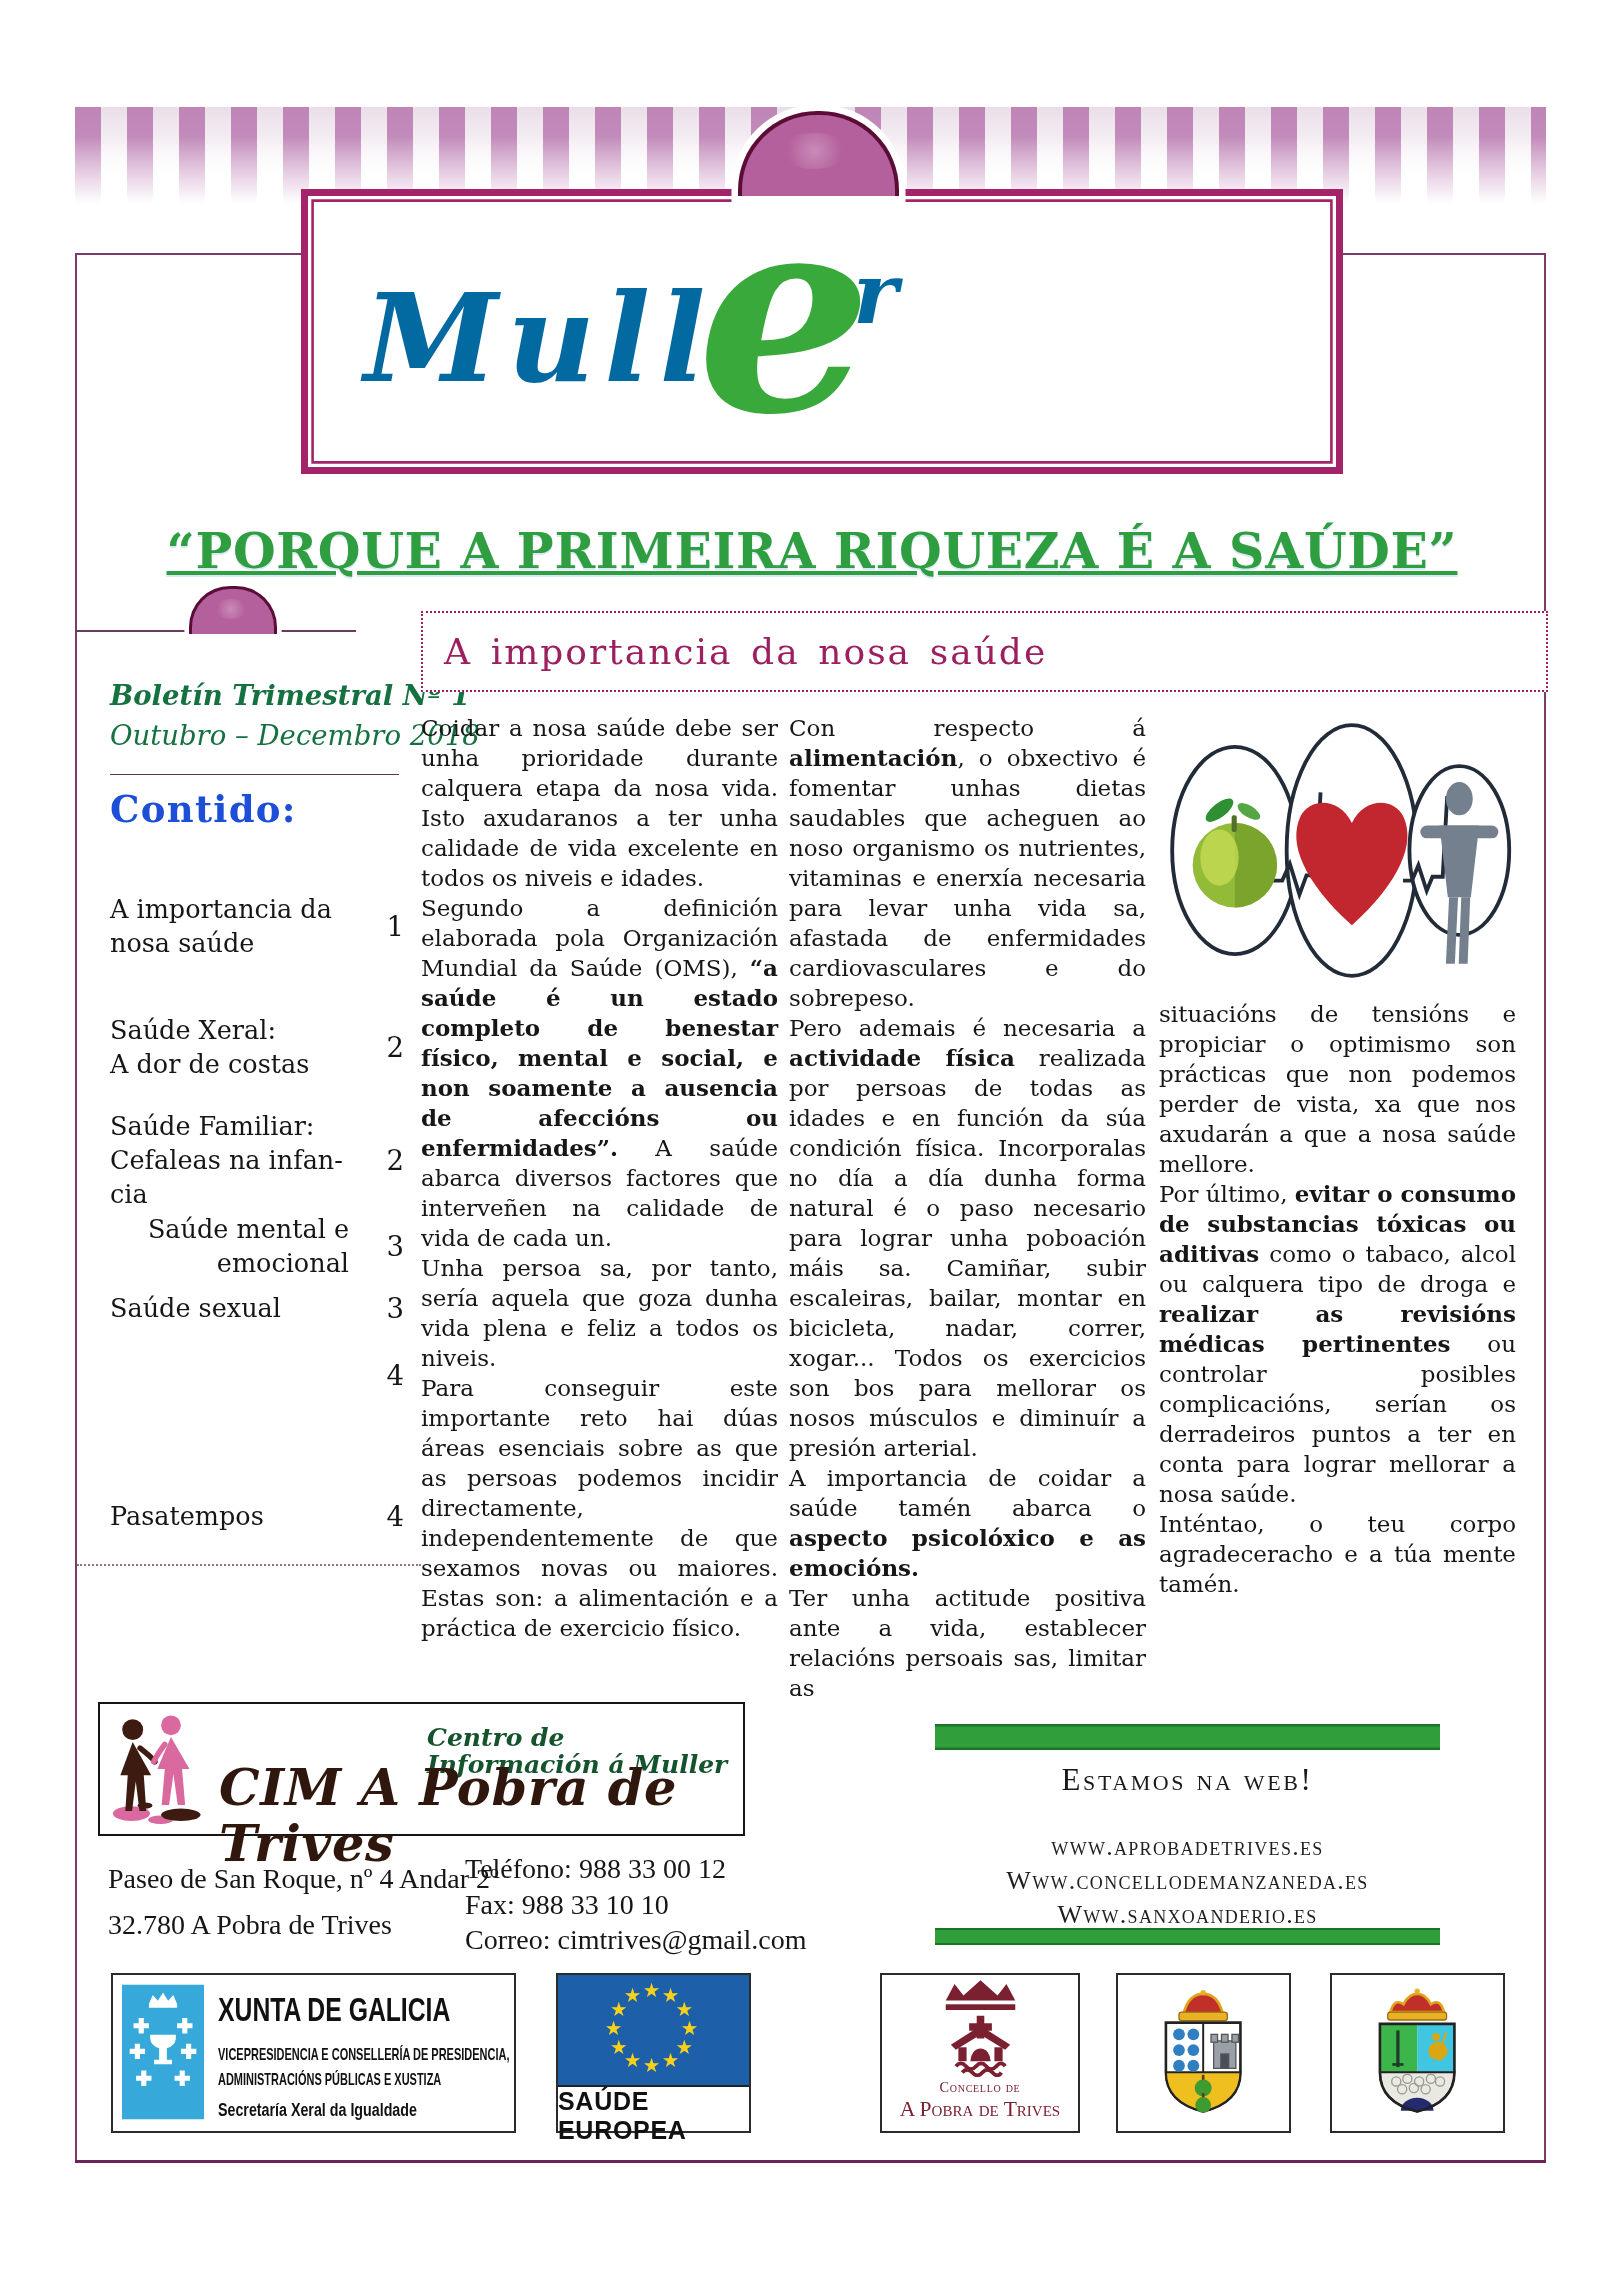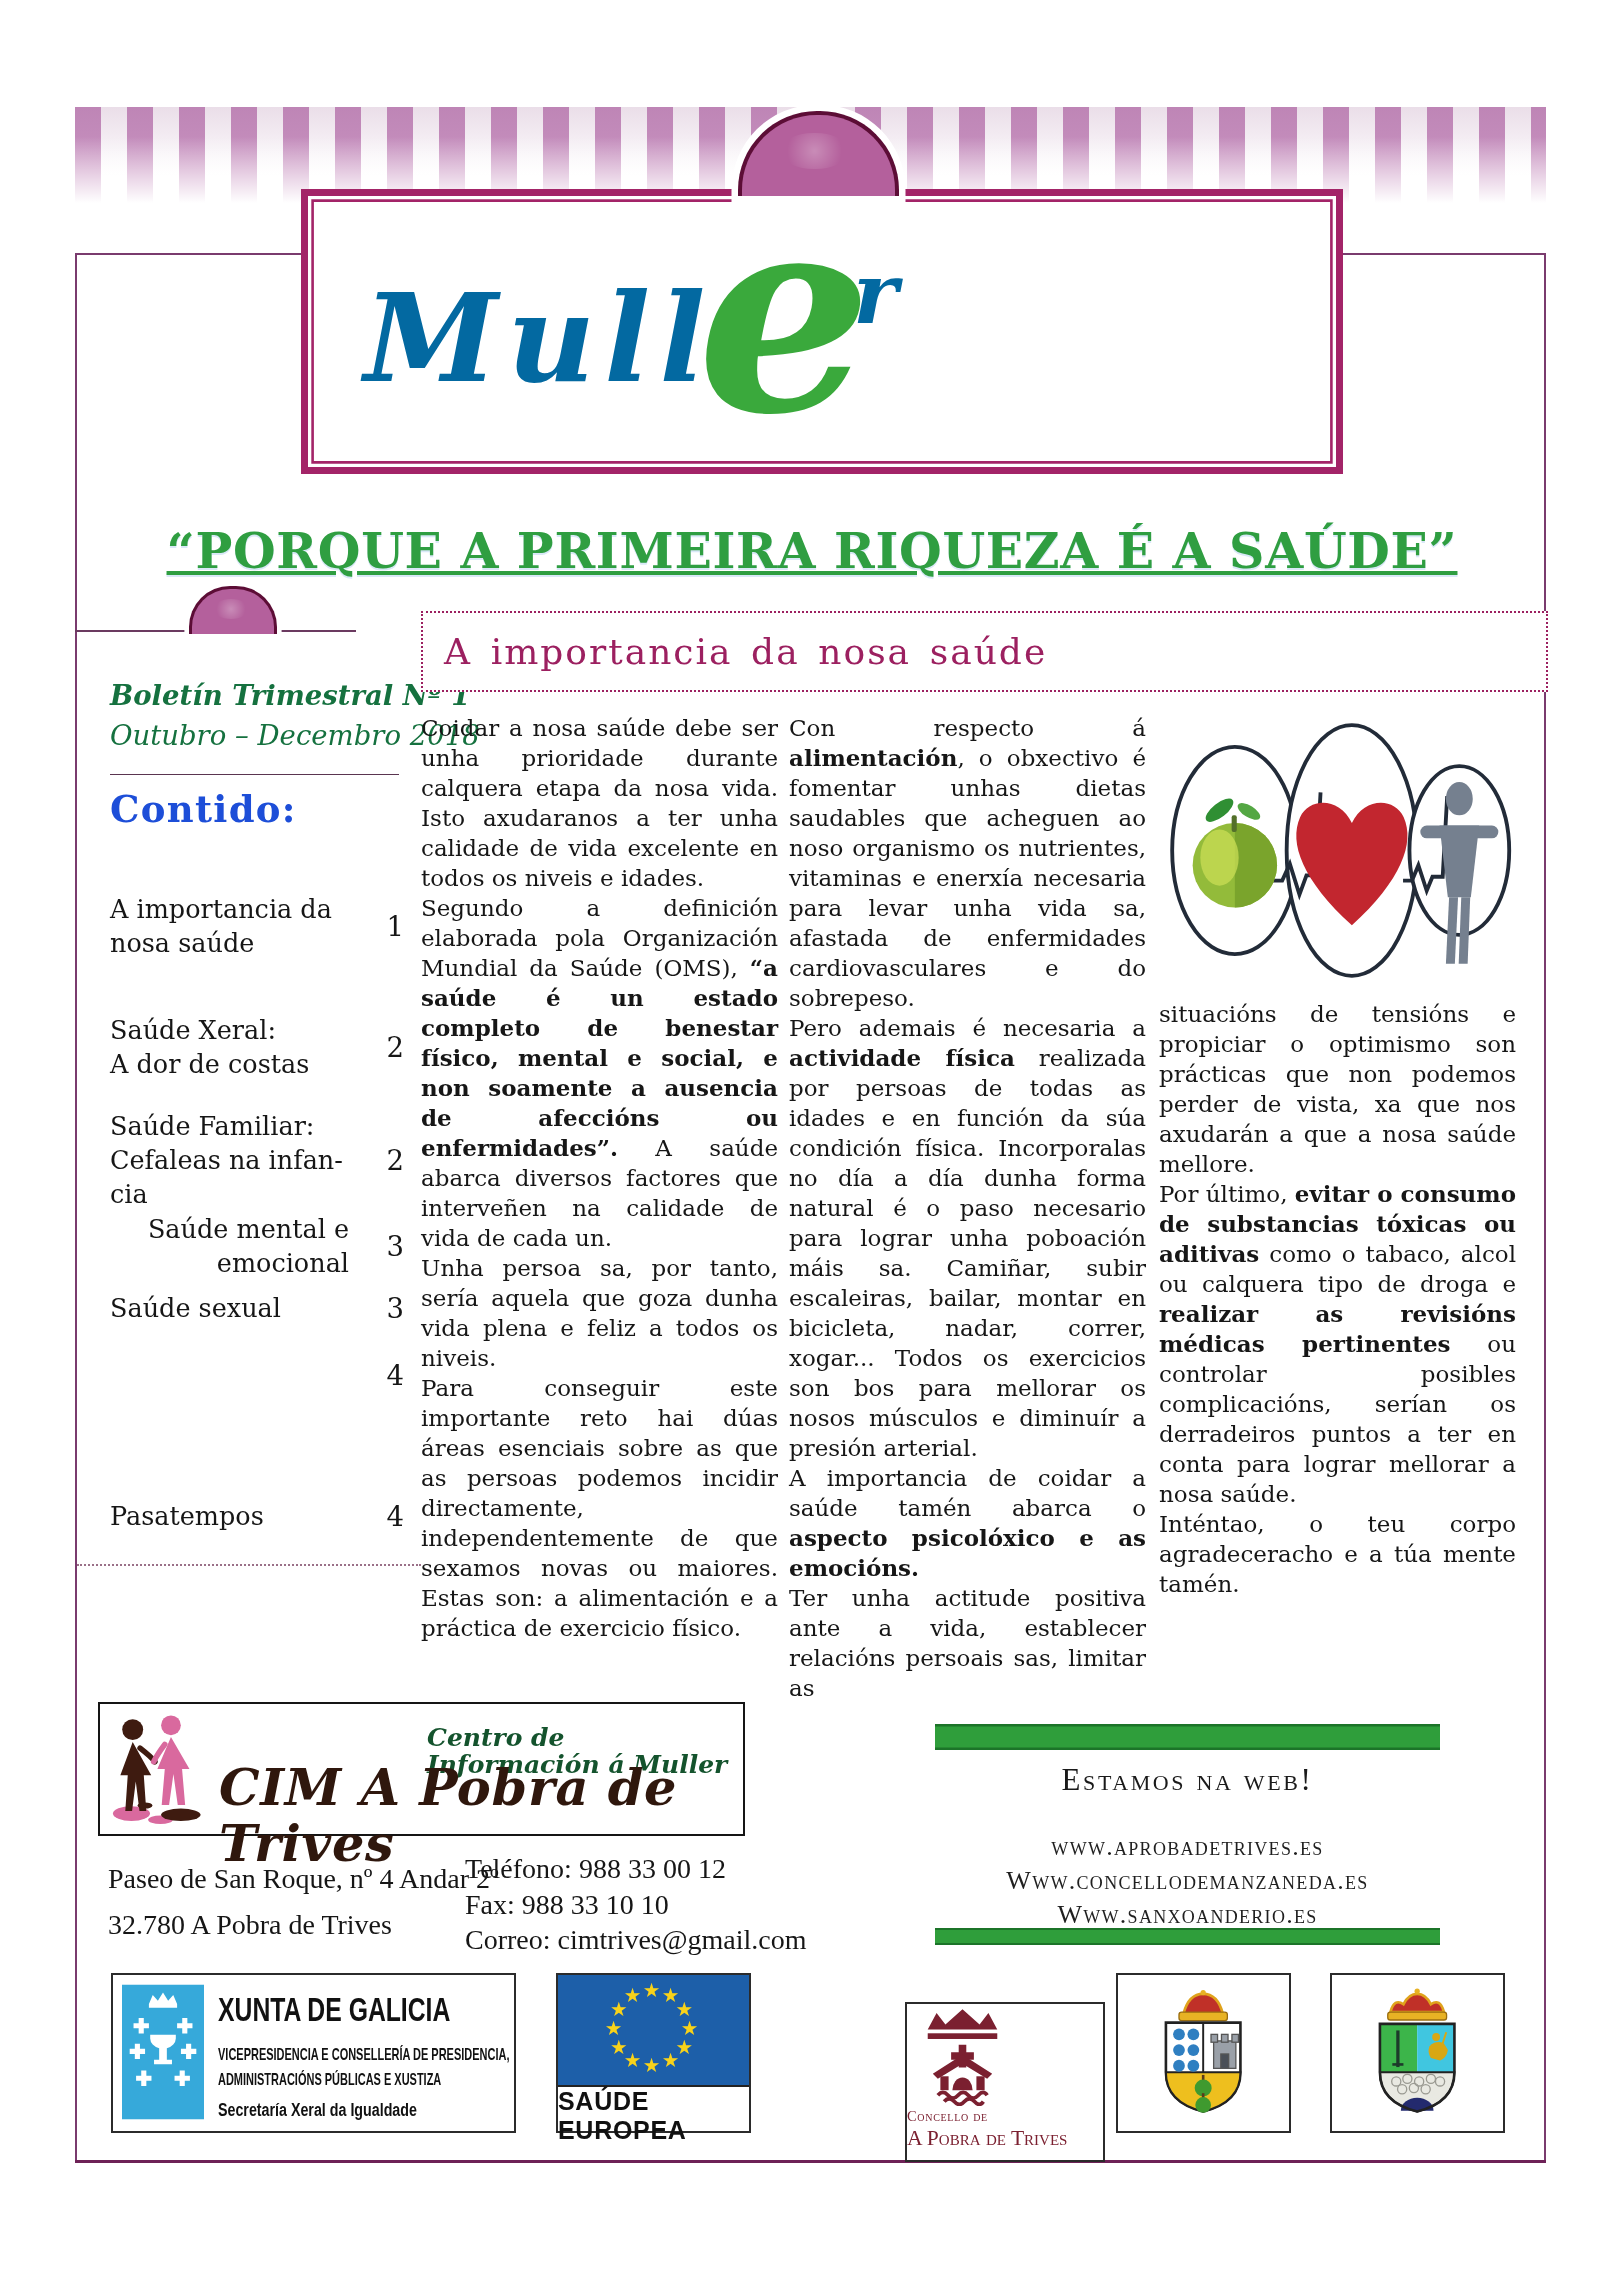--- a/index.html
+++ b/index.html
@@ -93,21 +93,21 @@
   .xt{position:absolute;left:105px;white-space:nowrap;transform-origin:left center;
       font-family:"Liberation Sans",sans-serif;font-weight:bold;color:#111;}
   .x-title{top:15.7px;font-size:33px;transform:scaleX(.75);}
   .x-l1{top:71px;font-size:15.7px;transform:scaleX(.70);}
   .x-l2{top:96px;font-size:15.7px;transform:scaleX(.70);}
   .x-l3{top:124px;font-size:18.3px;transform:scaleX(.78);}
   .lg-eu{left:556px;top:1973px;width:191px;height:156px;display:flex;flex-direction:column;}
   .eu-flag{height:110px;background:#1d5fa9;}
   .eu-label{flex:1;border-top:2px solid #222;display:flex;align-items:center;justify-content:center;
     font-family:"Liberation Sans",sans-serif;font-weight:bold;font-size:25px;letter-spacing:0.7px;color:#111;}
-  .lg-trives{left:905px;top:1973px;width:196px;height:156px;margin-top:29px;}
+  .lg-trives{left:880px;top:1973px;width:196px;height:156px;text-align:center;}
   .t-l1{font-family:"Liberation Serif",serif;font-variant:small-caps;font-size:14.4px;color:#7b2030;letter-spacing:0.7px;}
   .t-l2{font-family:"Liberation Serif",serif;font-variant:small-caps;font-size:21.6px;color:#7b2030;margin-top:1.3px;}
   .lg-sh{width:171px;height:156px;display:flex;align-items:center;justify-content:center;}
   .lg-sh4{left:1116px;top:1973px;}
   .lg-sh5{left:1330px;top:1973px;}
 </style>
 </head>
 <body>
 
 <div class="page">

